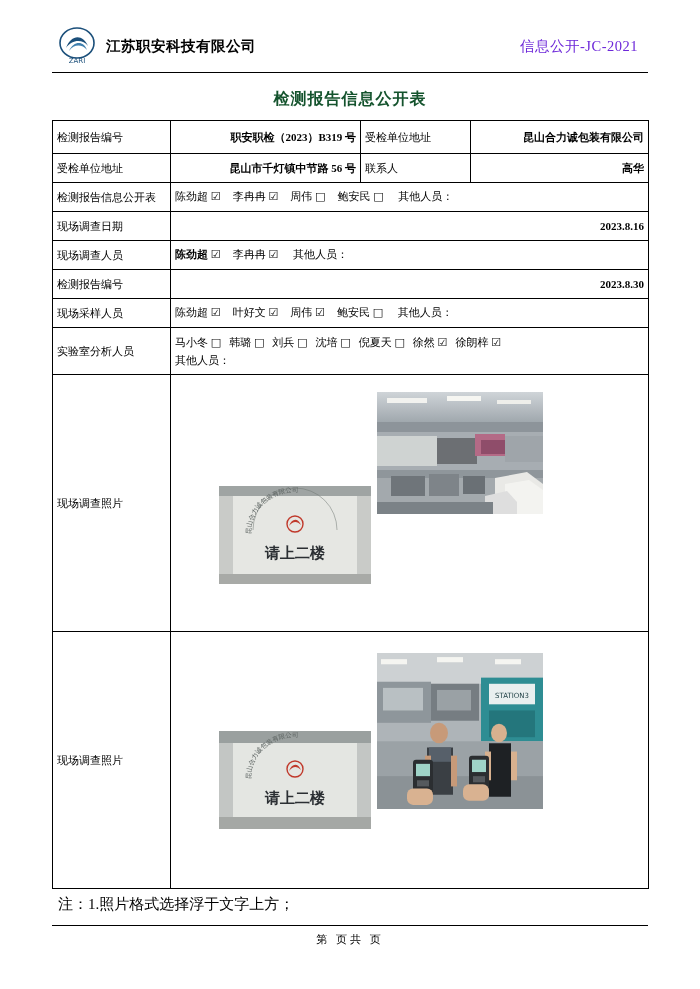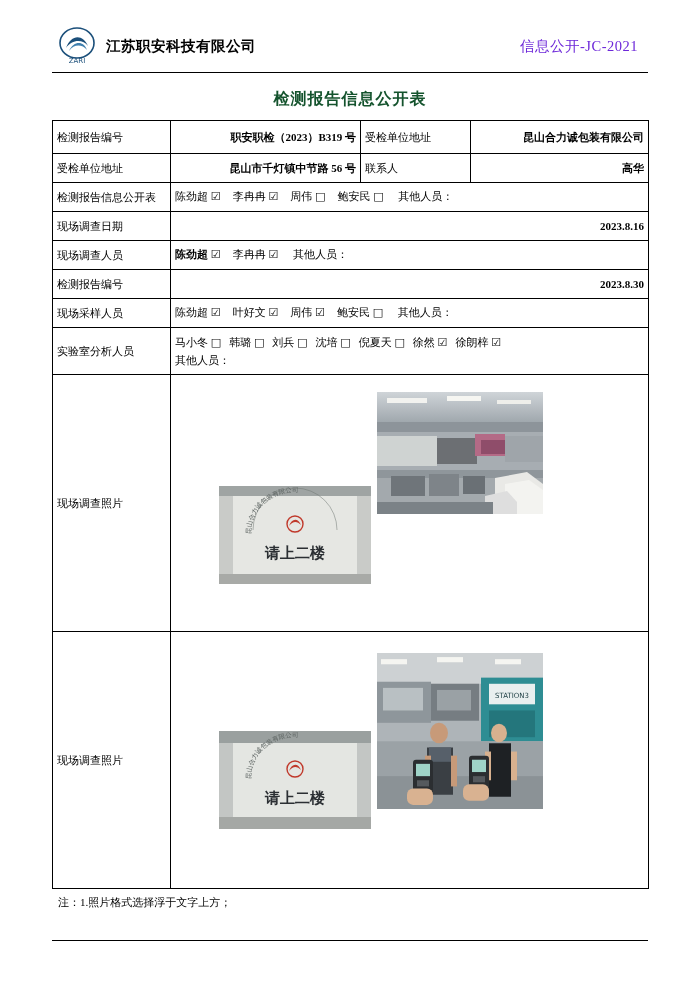--- a/index.html
+++ b/index.html
@@ -93,21 +93,21 @@
     position: relative;
     width: 100%;
     height: 100%;
   }
   .ph {
     position: absolute;
     overflow: hidden;
   }
   
   .note {
-    font-size: 11px;
+    font-size: 15px;
     margin-top: 6px;
     padding-left: 6px;
   }
   .foot {
     position: absolute;
     left: 52px;
     right: 52px;
     bottom: 42px;
   }
   .foot-line {
@@ -354,15 +354,16 @@
           </div>
         </td>
       </tr>
     </tbody>
   </table>
 
   <div class="note">注：1.照片格式选择浮于文字上方；</div>
 
   <div class="foot">
     <div class="foot-line"></div>
+    <div class="foot-text">第  页共   页</div>
   </div>
 
 </div>
 
 </body></html>

